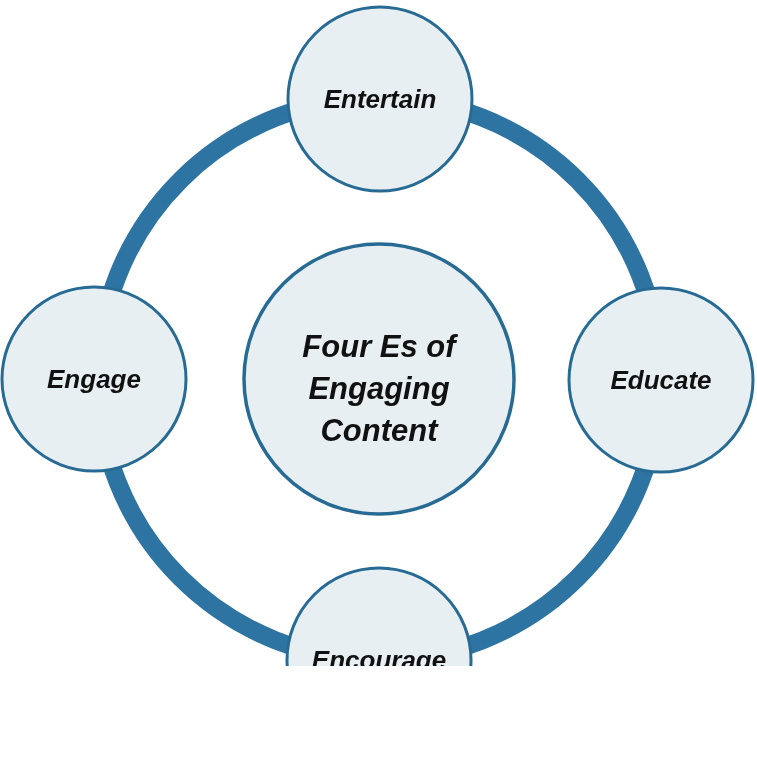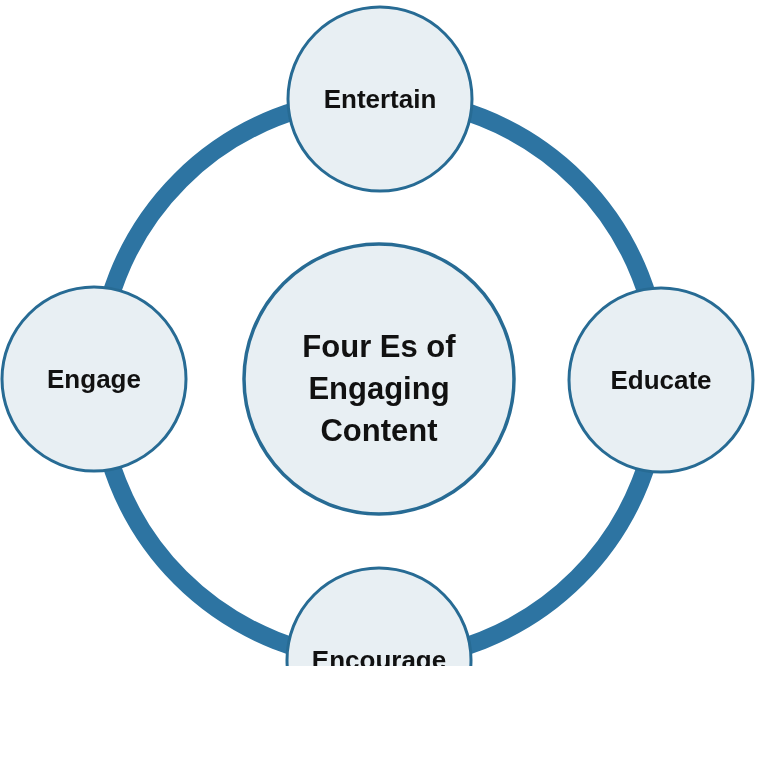--- a/index.html
+++ b/index.html
@@ -14,20 +14,21 @@
     padding:0;
     background:var(--background);
     font-family:"Liberation Sans","DejaVu Sans",sans-serif;
   }
   .canvas{
     width:757px;
     height:666px;
     position:relative;
     background:var(--background);
     overflow:hidden;
+    font-style:italic;
   }
   svg{display:block}
   .ring{
     fill:none;
     stroke:var(--ring);
     stroke-width:18;
   }
   .node-circle{
     fill:var(--node-fill);
     stroke:var(--node-border);

